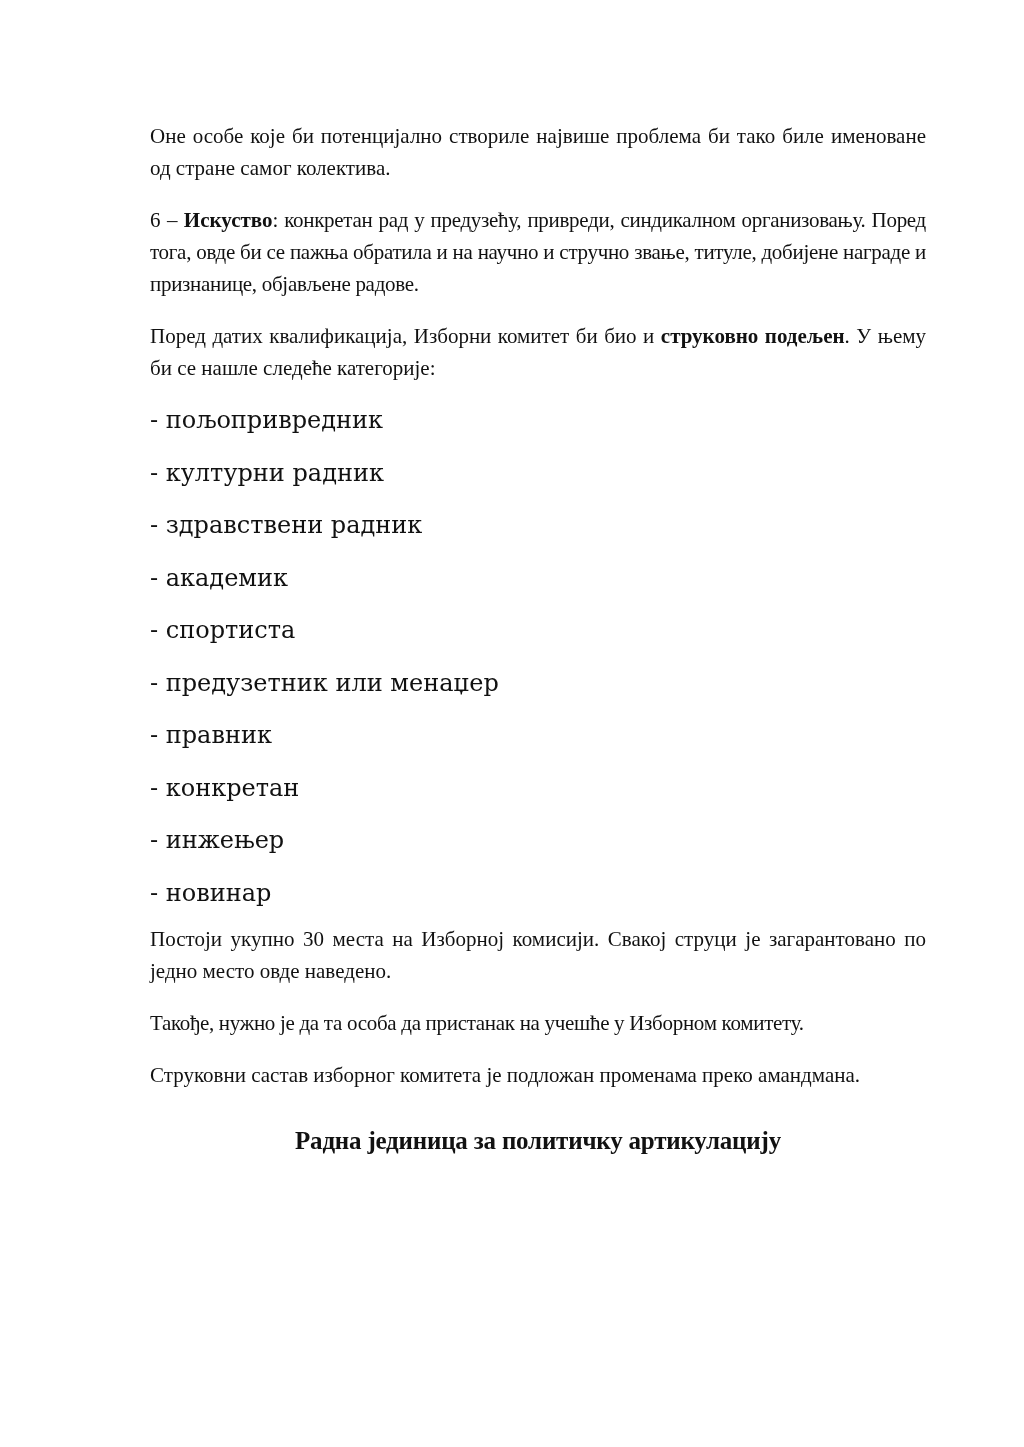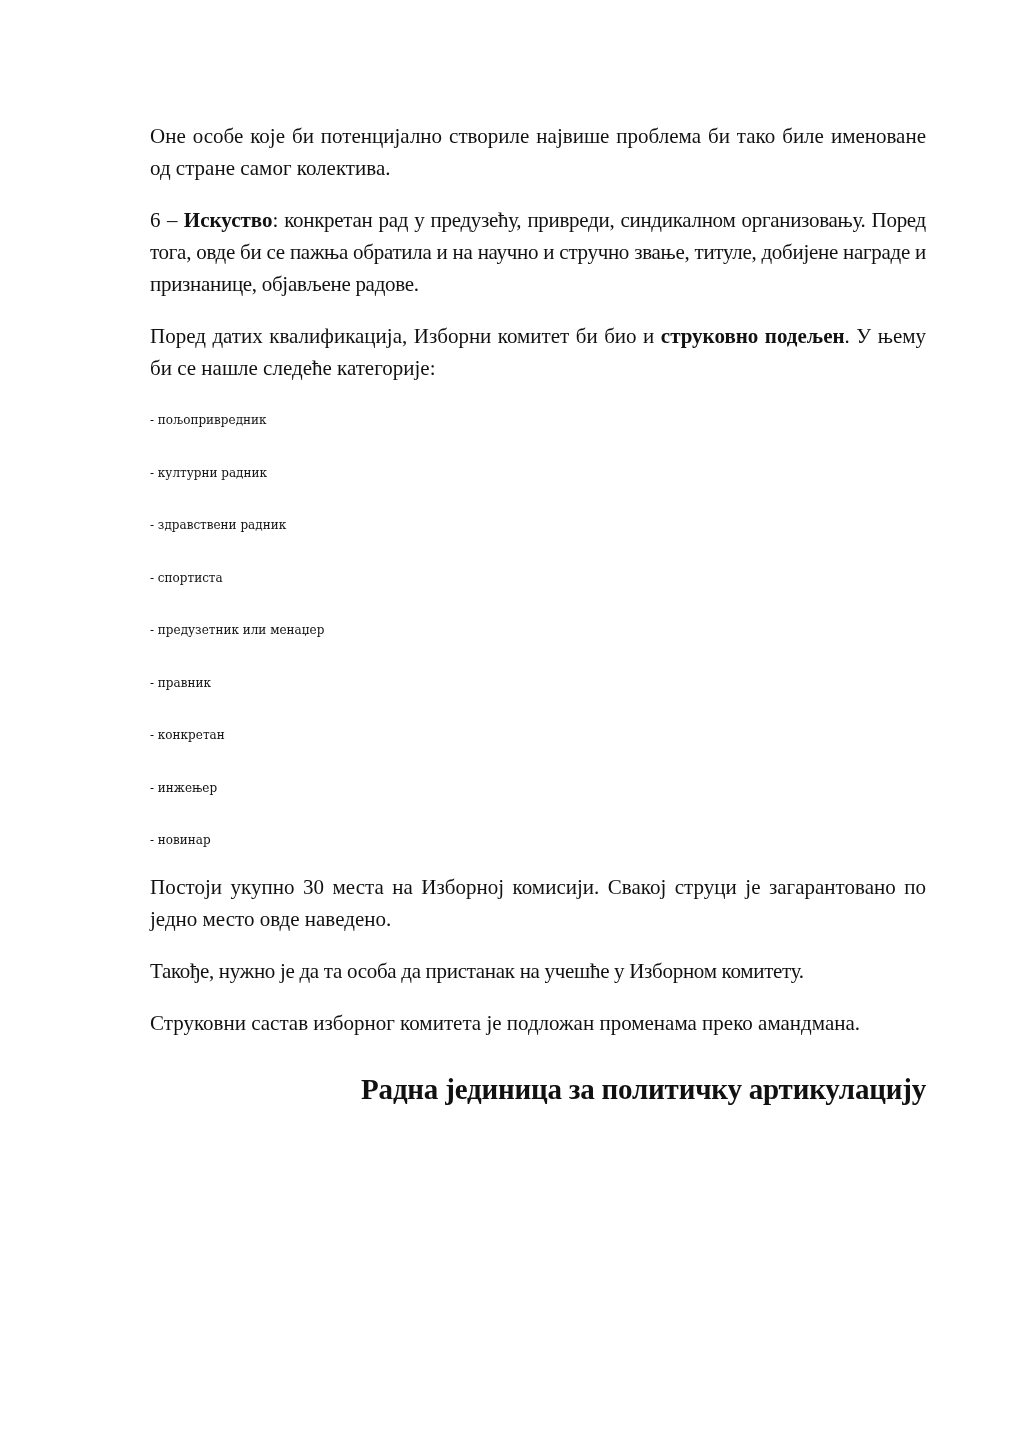--- a/index.html
+++ b/index.html
@@ -29,32 +29,32 @@
       text-align: justify;
       text-align-last: left;
     }
     .p b { font-weight: bold; }
     .tight { letter-spacing: -0.3px; }
     .list {
       margin: 0;
       padding: 0;
       list-style: none;
       font-family: "DejaVu Serif", "Liberation Serif", serif;
-      font-size: 12px;
+      font-size: 24px;
     }
     .list li {
       height: 52.5px;
       line-height: 32px;
     }
     .after-list { margin-top: -6px; }
     .italic { }
     .heading {
-      text-align: right;
+      text-align: center;
       font-weight: bold;
-      font-size: 29px;
+      font-size: 25px;
       line-height: 32px;
       margin-top: 34px;
       letter-spacing: -0.2px;
     }
   </style>
 </head>
 <body>
 
 <div class="page">
 
@@ -67,20 +67,21 @@
   </p>
 
   <p class="p">
     <span>Поред датих квалификација, Изборни комитет би био и </span><b>струковно подељен</b><span>. У њему би се нашле следеће категорије:</span>
   </p>
 
   <ul class="list">
     <li>- пољопривредник</li>
     <li>- културни радник</li>
     <li>- здравствени радник</li>
+    <li>- академик</li>
     <li>- спортиста</li>
     <li>- предузетник или менаџер</li>
     <li>- правник</li>
     <li>- конкретан</li>
     <li>- инжењер</li>
     <li>- новинар</li>
   </ul>
 
   <p class="p after-list">
     <span>Постоји укупно 30 места на Изборној комисији. Свакој струци је загарантовано по једно место овде наведено.</span>

